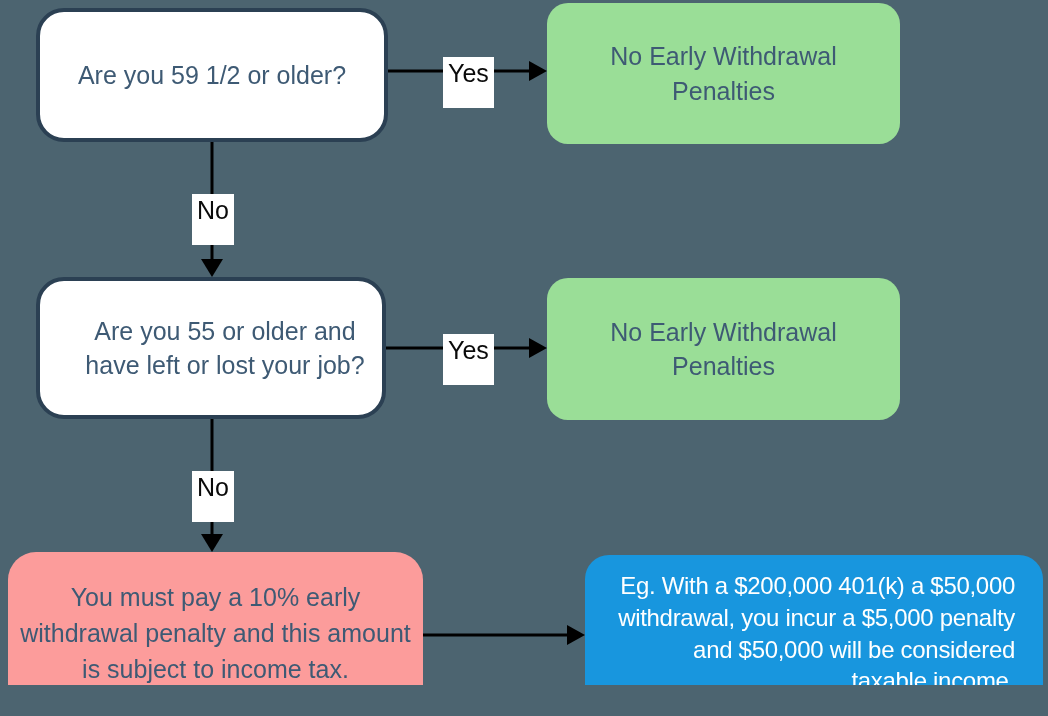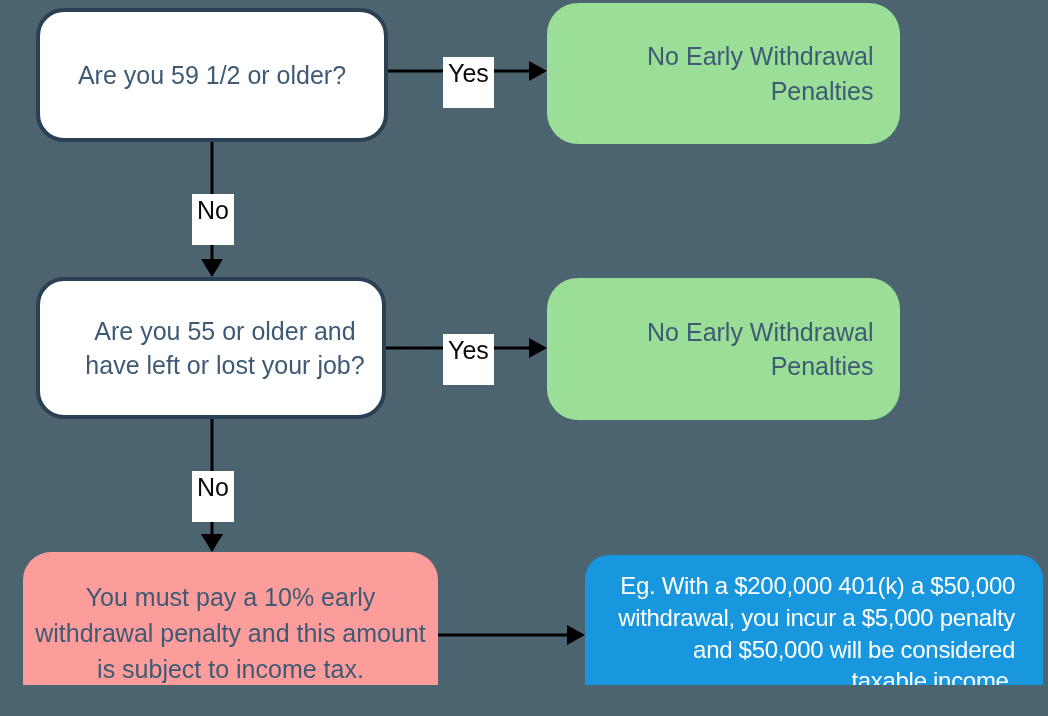--- a/index.html
+++ b/index.html
@@ -54,46 +54,45 @@
   .question{
     background:var(--question-fill);
     border:4px solid var(--question-border);
     border-radius:28px;
     color:var(--text-dark);
     font-size:25px;
     line-height:1.38;
   }
   .outcome{
     background:var(--outcome-fill);
-    border-radius:31px;
+    border-radius:21px;
     color:var(--text-dark);
     font-size:25px;
     line-height:1.38;
-    text-align:right;
   }
   .penalty{
     background:var(--penalty-fill);
     border-radius:28px;
     color:var(--text-dark);
     font-size:25px;
     line-height:1.44;
   }
   .example{
     background:var(--example-fill);
     border-radius:24px;
     color:var(--text-light);
     font-size:24px;
     line-height:1.32;
     letter-spacing:-0.3px;
   }
   #node-q1{left:36px;top:8px;width:352px;height:134px;}
   #node-g1{left:547px;top:3px;width:353px;height:141px;}
   #node-q2{left:36px;top:277px;width:350px;height:142px;padding-left:28px;}
   #node-g2{left:547px;top:278px;width:353px;height:142px;}
-  #node-penalty{left:23px;top:552px;width:415px;height:162px;}
+  #node-penalty{left:8px;top:552px;width:415px;height:162px;}
   #node-example{left:585px;top:555px;width:458px;height:157px;text-align:right;}
   #node-q1 .txt{max-width:332px;}
   #node-q2 .txt{max-width:332px;}
   #node-g1 .txt,#node-g2 .txt{max-width:300px;}
   #node-penalty .txt{max-width:392px;}
   #node-example .txt{max-width:402px;}
   .chip{
     position:absolute;
     background:var(--chip-bg);
     color:var(--chip-text);

